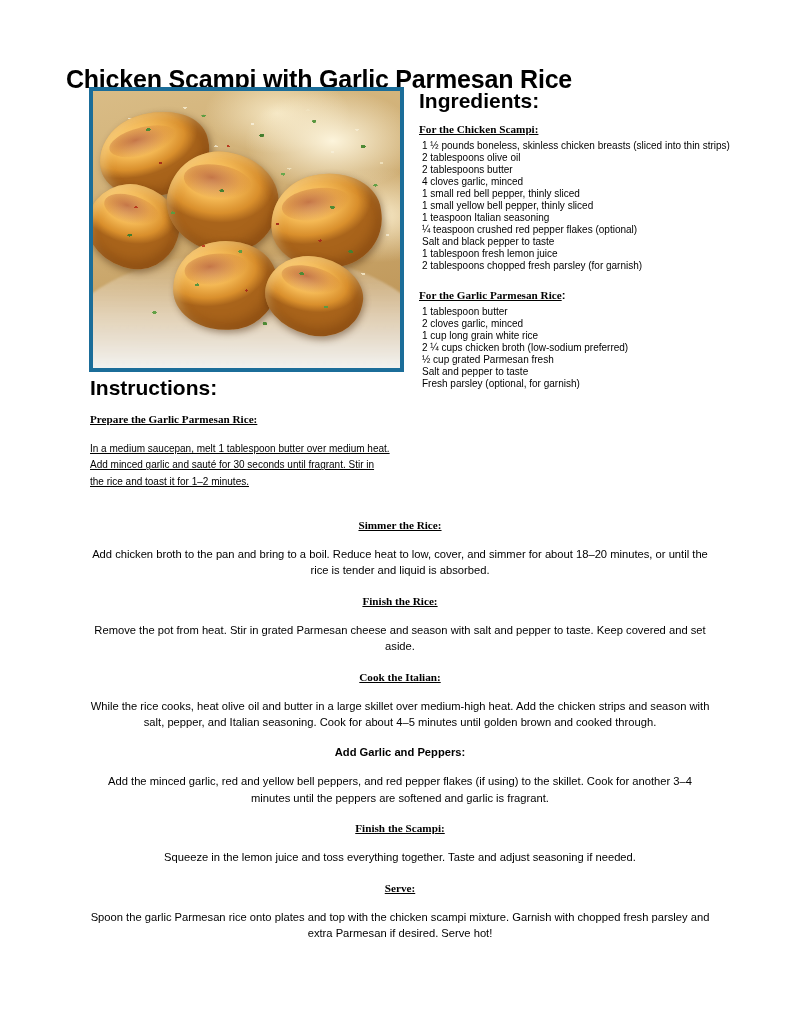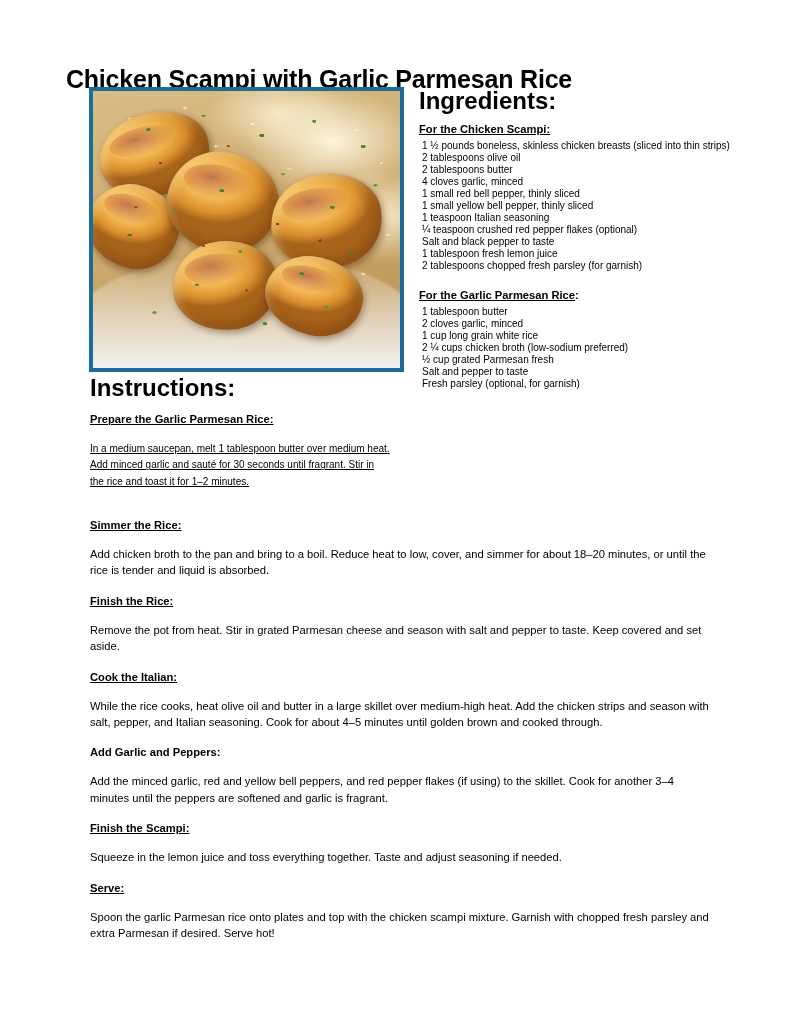--- a/index.html
+++ b/index.html
@@ -152,31 +152,31 @@
       radial-gradient(ellipse 2.2px 1.5px at 44% 20%, #b93a1e 70%, rgba(0,0,0,0) 72%),
       radial-gradient(ellipse 2.4px 1.6px at 60% 48%, #a8301a 70%, rgba(0,0,0,0) 72%),
       radial-gradient(ellipse 2.2px 1.5px at 36% 56%, #c04324 70%, rgba(0,0,0,0) 72%),
       radial-gradient(ellipse 2.4px 1.6px at 74% 54%, #a8301a 70%, rgba(0,0,0,0) 72%),
       radial-gradient(ellipse 2.2px 1.5px at 14% 42%, #b93a1e 70%, rgba(0,0,0,0) 72%),
       radial-gradient(ellipse 2.4px 1.6px at 50% 72%, #a8301a 70%, rgba(0,0,0,0) 72%);
   }
 
   
   .section-title {
-    font-size: 24px;
+    font-size: 21px;
     font-weight: bold;
     line-height: 25px;
   }
   .sub-head {
     font-size: 11.2px;
     font-weight: bold;
     line-height: 15px;
     margin: 0;
   }
-  .sub-head .u { text-decoration: underline; }
+  .sub-head .u { text-decoration: underline; font-family: Liberation Serif, serif; }
 
   
   .ingredients-col {
     position: absolute;
     left: 419px;
     top: 88px;
     width: 330px;
   }
   .ing-list {
     list-style: none;
@@ -204,21 +204,21 @@
     left: 90px;
     top: 412px;
     width: 300px;
   }
   .instr-wide {
     position: absolute;
     left: 90px;
     top: 518px;
     width: 620px;
   }
-  .instr-block { margin-bottom: 15px; }
+  .instr-block { margin-bottom: 15px; text-align: center; }
   .instr-block:last-child { margin-bottom: 16px; }
   .instr-body {
     font-size: 11.2px;
     line-height: 16.4px;
     margin: 13px 0 0 0;
   }
   .narrow-body {
     font-size: 10px;
     line-height: 16.4px;
     margin: 14px 0 0 0;

